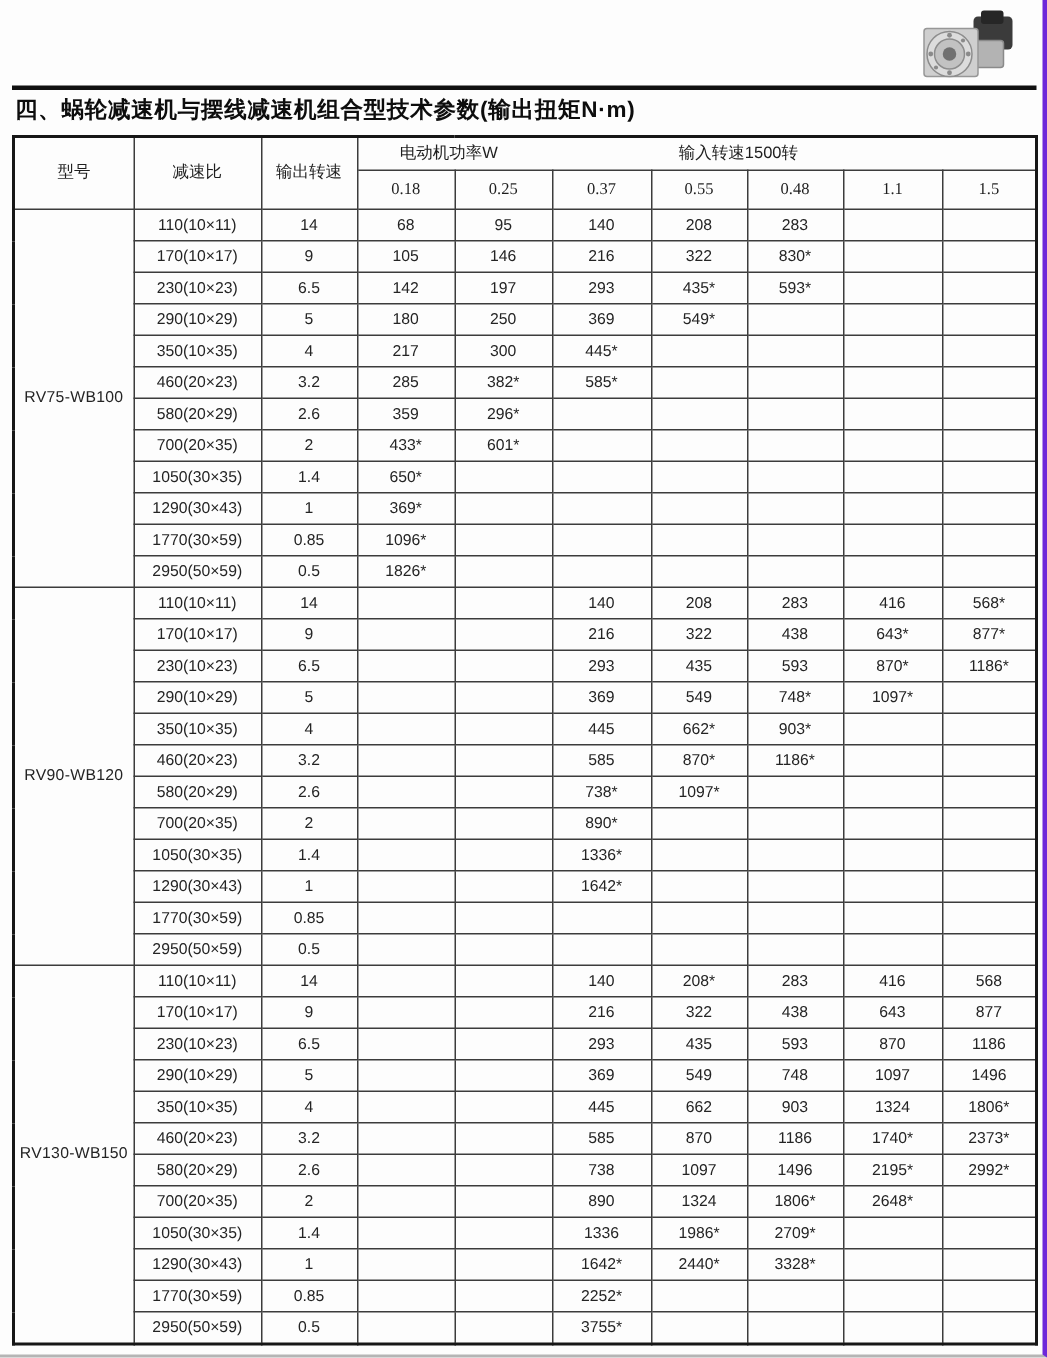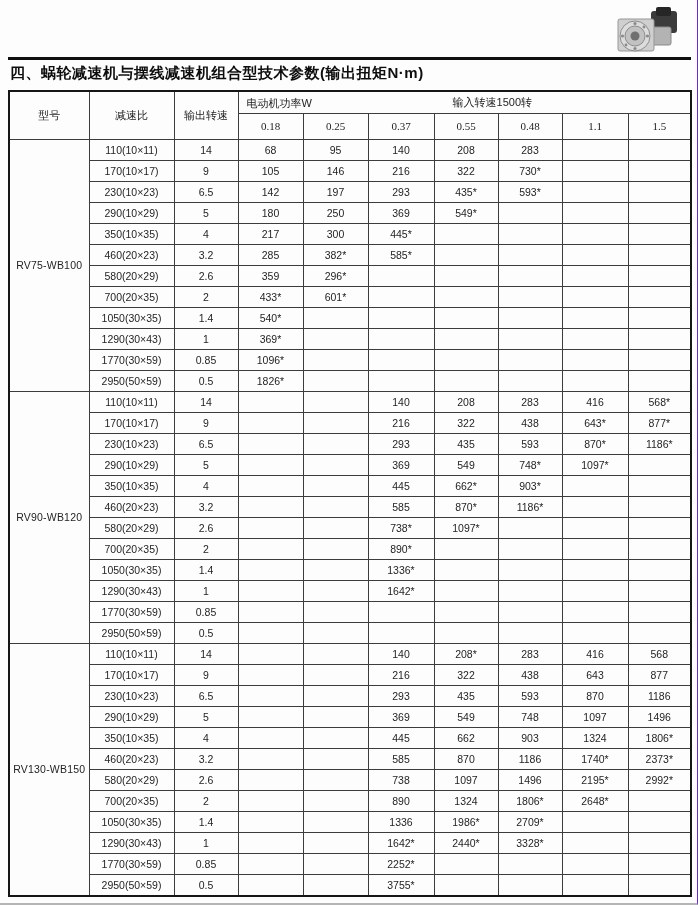--- a/index.html
+++ b/index.html
@@ -2,21 +2,21 @@
 <html><head>
 <meta charset="utf-8">
 <style>
   html,body{margin:0;padding:0;}
   body{
     width:698px;height:905px;background:#ffffff;
     font-family:"Liberation Sans","DejaVu Sans",sans-serif;
   }
   .page{
     position:relative;width:698px;height:905px;background:#fdfdfd;
-    box-sizing:border-box;border-right:1px solid #6d28d9;border-bottom:2px solid #b5b5b5;
+    box-sizing:border-box;border-right:3px solid #6d28d9;border-bottom:2px solid #b5b5b5;
     overflow:hidden;
   }
   .photo{position:absolute;top:5px;right:10px;width:82px;height:54px;}
   .rule{position:absolute;left:8px;top:57px;width:683px;height:3px;background:#101010;}
   .title{
     position:absolute;left:10px;top:64px;margin:0;
     font-size:15px;font-weight:bold;color:#0d0d0d;letter-spacing:.5px;white-space:nowrap;
   }
   table.params{
     position:absolute;left:8px;top:90px;width:682px;
@@ -27,21 +27,21 @@
     border:1px solid #3c3c3c;padding:0;margin:0;
     text-align:center;vertical-align:middle;
     color:#242424;font-size:10.5px;line-height:1;
     overflow:hidden;white-space:nowrap;
   }
   .params thead th{font-weight:normal;font-size:11px;color:#1e1e1e;}
   .params tr.head-1 th{height:21px;}
   .params tr.head-2 th{height:25px;font-family:Liberation Serif, serif;}
   .params tbody tr{height:21px;}
   .merged-head{position:relative;}
-  .power-label{position:absolute;left:8px;top:50%;transform:translateY(-50%);text-align:right;}
+  .power-label{position:absolute;left:28px;top:50%;transform:translateY(-50%);text-align:right;}
   .speed-label{display:inline-block;width:100%;text-align:center;margin-left:28px;}
   .model-cell{font-size:11px;letter-spacing:.2px;}
   .ratio-cell{font-size:10.5px;}
   .num-cell{font-size:10.5px;}
 </style>
 </head>
 <body>
 
 <div class="page">
 
@@ -111,21 +111,21 @@
           <td class="num-cell"></td>
           <td class="num-cell"></td>
         </tr>
         <tr>
           <td class="ratio-cell">170(10×17)</td>
           <td class="num-cell">9</td>
           <td class="num-cell">105</td>
           <td class="num-cell">146</td>
           <td class="num-cell">216</td>
           <td class="num-cell">322</td>
-          <td class="num-cell">730*</td>
+          <td class="num-cell">830*</td>
           <td class="num-cell"></td>
           <td class="num-cell"></td>
         </tr>
         <tr>
           <td class="ratio-cell">230(10×23)</td>
           <td class="num-cell">6.5</td>
           <td class="num-cell">142</td>
           <td class="num-cell">197</td>
           <td class="num-cell">293</td>
           <td class="num-cell">435*</td>
@@ -184,21 +184,21 @@
           <td class="num-cell">601*</td>
           <td class="num-cell"></td>
           <td class="num-cell"></td>
           <td class="num-cell"></td>
           <td class="num-cell"></td>
           <td class="num-cell"></td>
         </tr>
         <tr>
           <td class="ratio-cell">1050(30×35)</td>
           <td class="num-cell">1.4</td>
-          <td class="num-cell">540*</td>
+          <td class="num-cell">650*</td>
           <td class="num-cell"></td>
           <td class="num-cell"></td>
           <td class="num-cell"></td>
           <td class="num-cell"></td>
           <td class="num-cell"></td>
           <td class="num-cell"></td>
         </tr>
         <tr>
           <td class="ratio-cell">1290(30×43)</td>
           <td class="num-cell">1</td>

